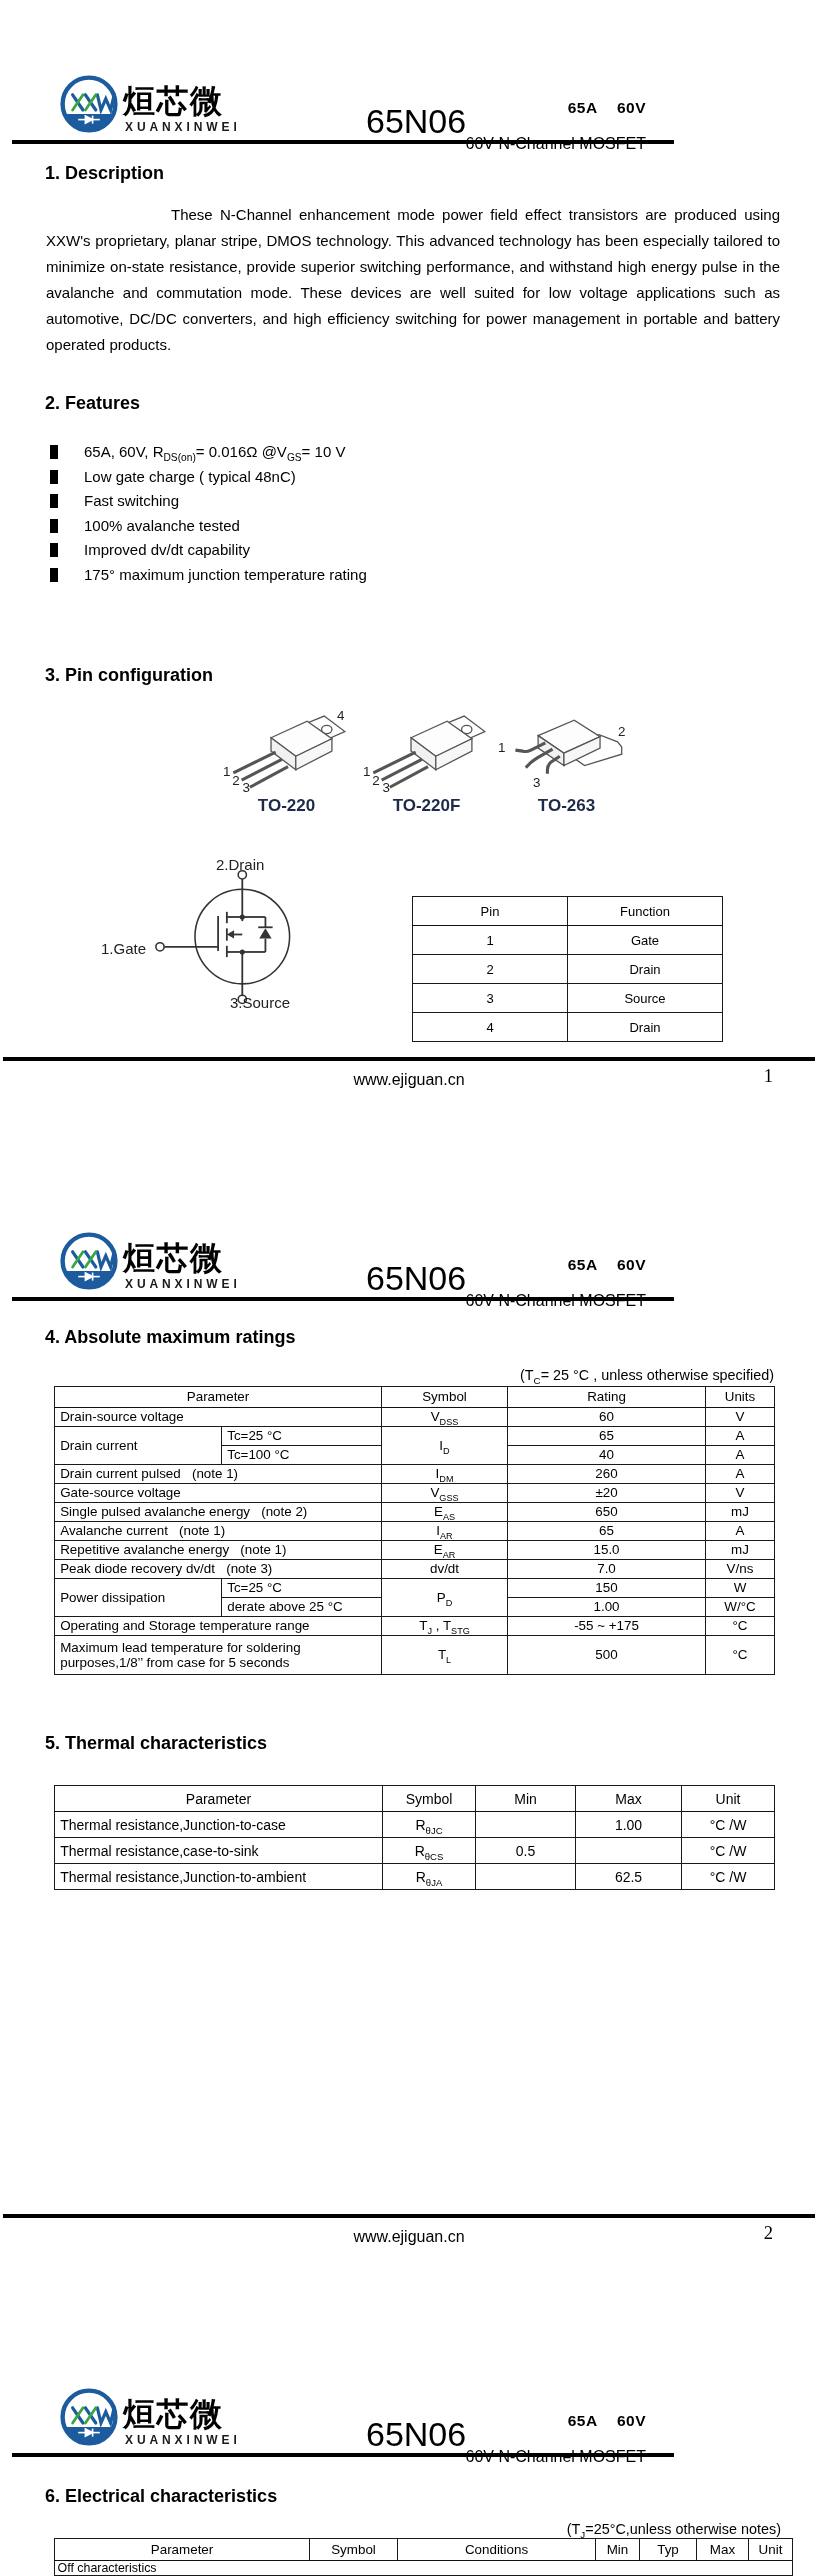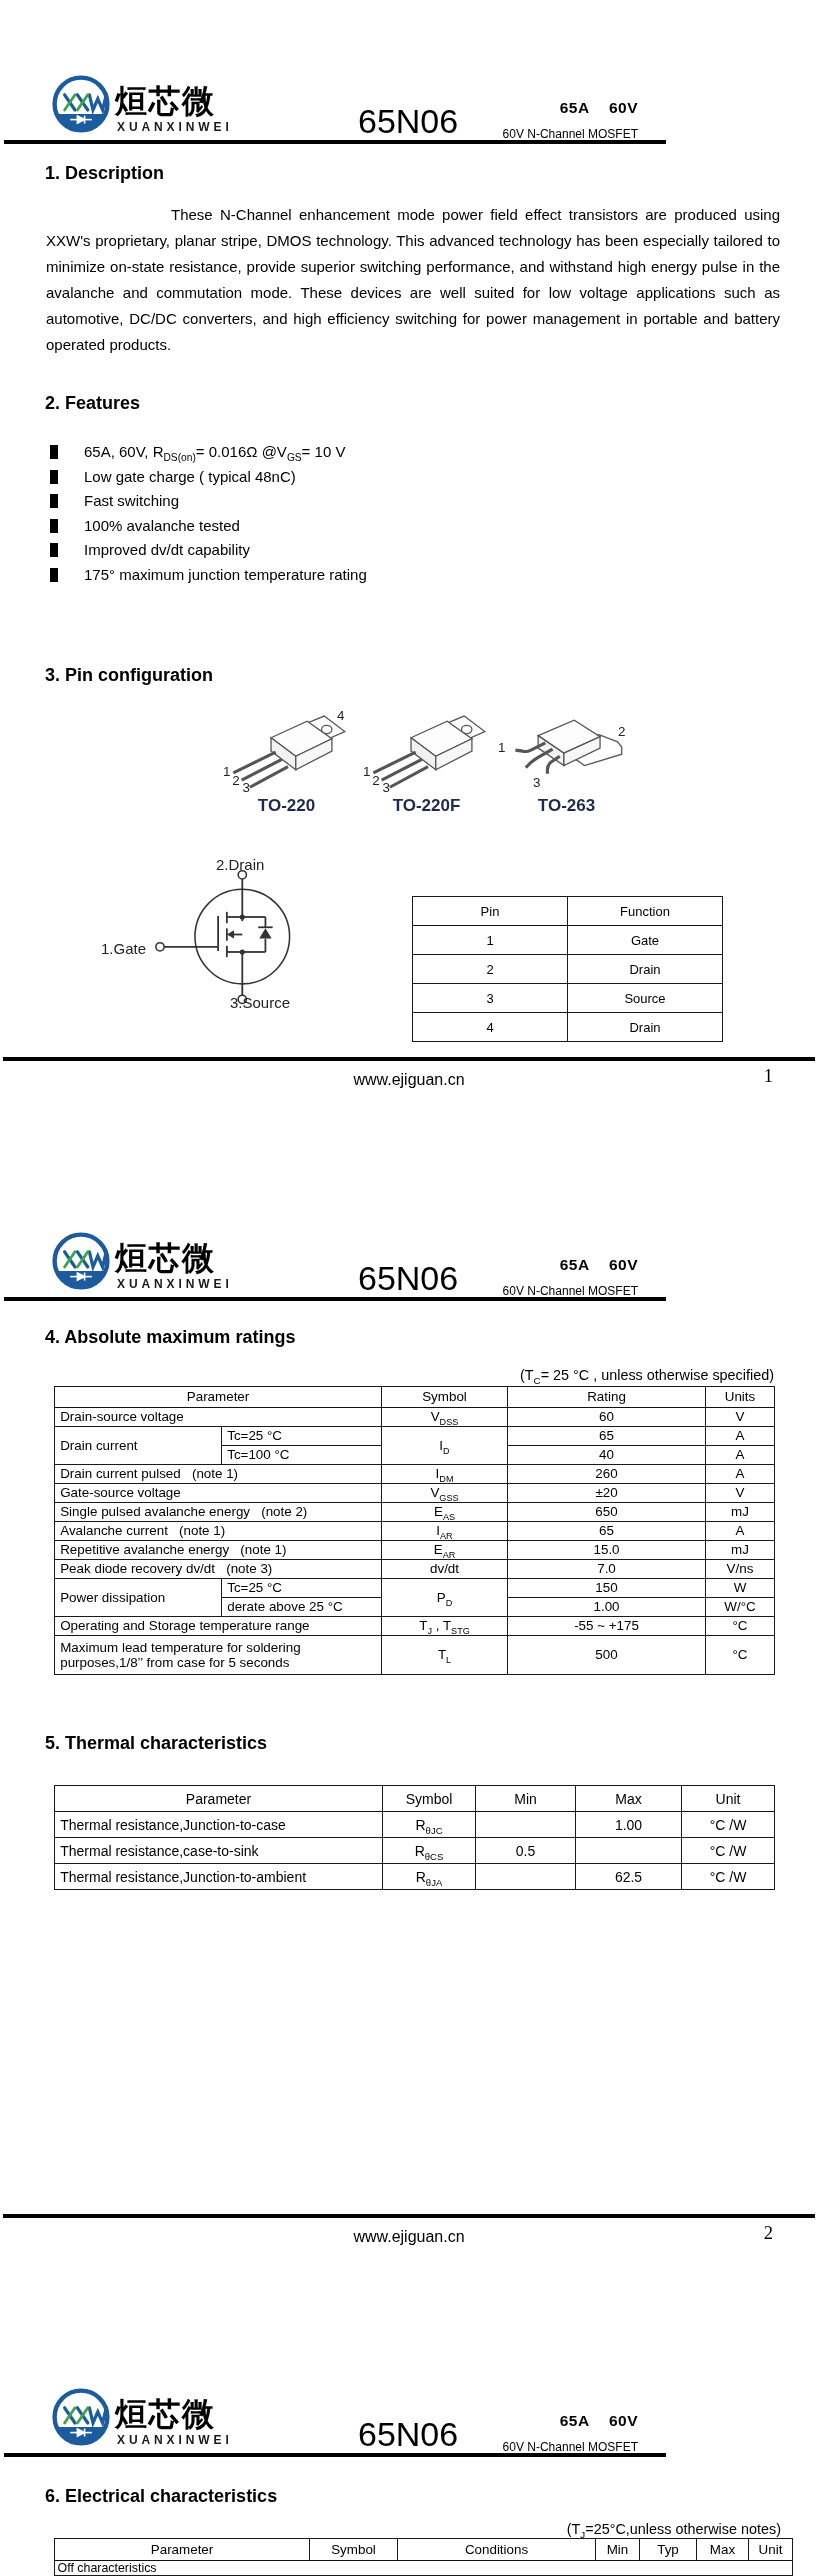--- a/index.html
+++ b/index.html
@@ -2,28 +2,28 @@
 <html style="font-size:8.2px"><head>
 <meta charset="utf-8">
 <style>
   html,body{margin:0;padding:0;background:#fff;}
   .sheet{position:relative;width:818px;height:3470px;background:#fff;color:#000;
          font-family:"Liberation Sans",sans-serif;overflow:hidden;}
   .page{position:absolute;left:0;width:818px;height:1157px;background:#fff;}
   #p1{top:0}#p2{top:1157px}#p3{top:2313px}
 
   
-  .hdr{position:absolute;top:0;left:4px;width:662px;height:140px;border-bottom:4.1px solid #000;}
+  .hdr{position:absolute;top:0;left:12px;width:662px;height:140px;border-bottom:4.1px solid #000;}
   .logo-mark{position:absolute;left:47px;top:74px;width:60px;height:60px;}
   .logo-cn{position:absolute;left:111px;top:80px;font-size:32px;font-weight:bold;letter-spacing:1.5px;color:#000;}
   .logo-en{position:absolute;left:113px;top:120px;font-size:12px;font-weight:bold;letter-spacing:3.9px;color:#1a1a1a;}
   .part{position:absolute;left:354px;top:102px;font-size:34px;color:#000;}
   .hdr-right{position:absolute;right:28px;top:99px;text-align:right;}
   .rating{font-size:15.5px;font-weight:bold;letter-spacing:0.5px;}
-  .subtitle{font-size:12px;margin-top:10px;}
+  .subtitle{font-size:16px;margin-top:18px;}
 
   
   .ftr-rule{position:absolute;top:1057px;left:3.1px;right:3.1px;height:3.6px;background:#000;}
   .ftr-site{position:absolute;top:1071px;left:0;right:0;text-align:center;font-size:16px;}
   .ftr-page{position:absolute;top:1066px;right:45px;font-size:18.5px;font-family:"Liberation Serif",serif;}
 
   
   .h{position:absolute;left:45px;font-size:18px;font-weight:bold;white-space:nowrap;}
   .cond-note{position:absolute;font-size:14.4px;white-space:nowrap;}
   sub{font-size:68%;line-height:0;}

